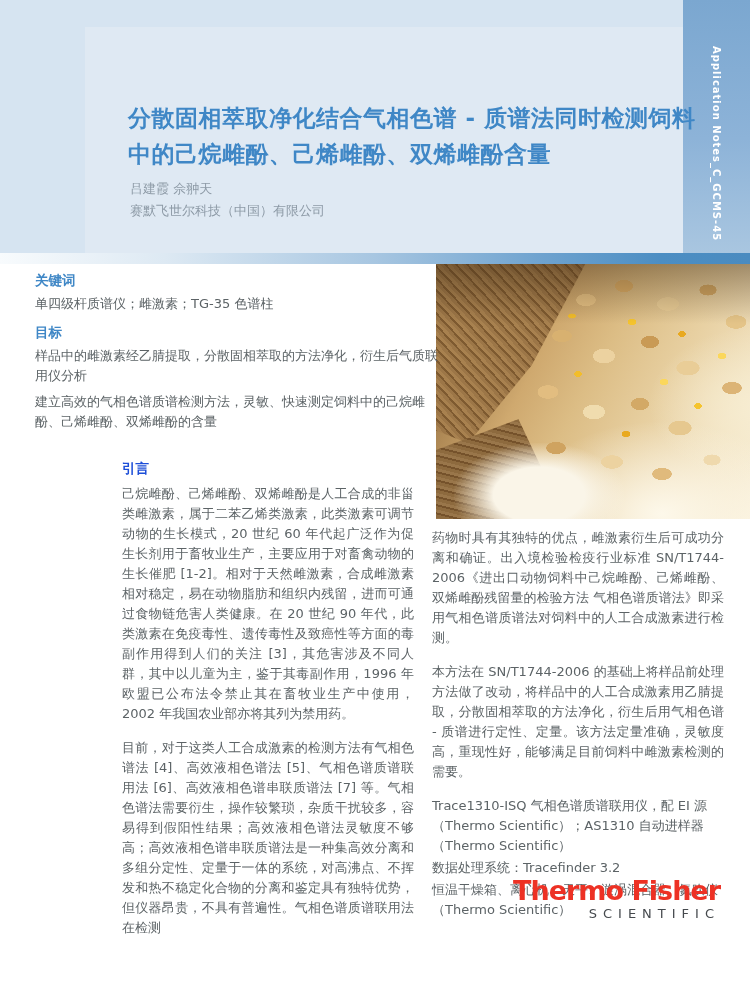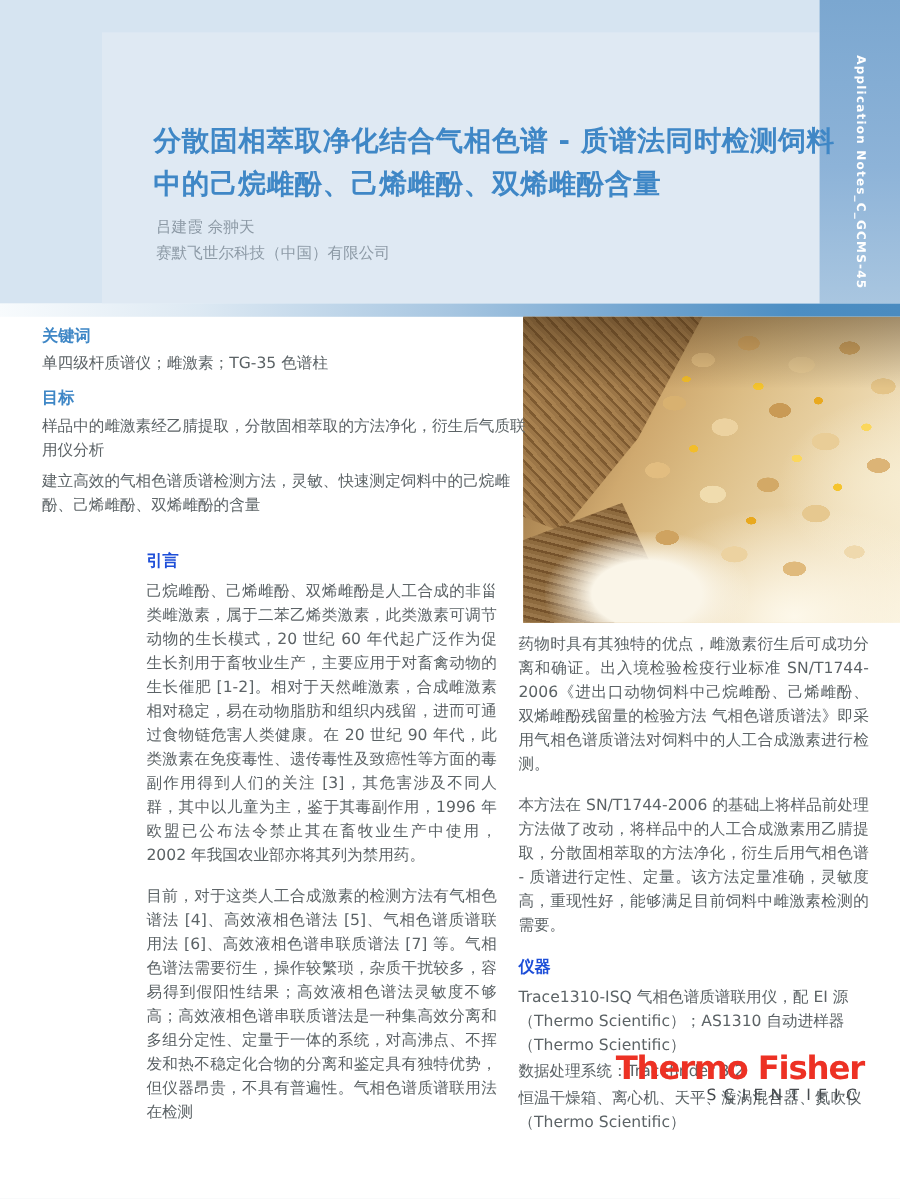--- a/index.html
+++ b/index.html
@@ -122,21 +122,20 @@
 
   <div class="col col-left">
     <h2>引言</h2>
     <p>己烷雌酚、己烯雌酚、双烯雌酚是人工合成的非甾类雌激素，属于二苯乙烯类激素，此类激素可调节动物的生长模式，20 世纪 60 年代起广泛作为促生长剂用于畜牧业生产，主要应用于对畜禽动物的生长催肥 [1-2]。相对于天然雌激素，合成雌激素相对稳定，易在动物脂肪和组织内残留，进而可通过食物链危害人类健康。在 20 世纪 90 年代，此类激素在免疫毒性、遗传毒性及致癌性等方面的毒副作用得到人们的关注 [3]，其危害涉及不同人群，其中以儿童为主，鉴于其毒副作用，1996 年欧盟已公布法令禁止其在畜牧业生产中使用，2002 年我国农业部亦将其列为禁用药。</p>
     <p>目前，对于这类人工合成激素的检测方法有气相色谱法 [4]、高效液相色谱法 [5]、气相色谱质谱联用法 [6]、高效液相色谱串联质谱法 [7] 等。气相色谱法需要衍生，操作较繁琐，杂质干扰较多，容易得到假阳性结果；高效液相色谱法灵敏度不够高；高效液相色谱串联质谱法是一种集高效分离和多组分定性、定量于一体的系统，对高沸点、不挥发和热不稳定化合物的分离和鉴定具有独特优势，但仪器昂贵，不具有普遍性。气相色谱质谱联用法在检测</p>
   </div>
 
   <div class="col col-right">
     <p>药物时具有其独特的优点，雌激素衍生后可成功分离和确证。出入境检验检疫行业标准 SN/T1744-2006《进出口动物饲料中己烷雌酚、己烯雌酚、双烯雌酚残留量的检验方法 气相色谱质谱法》即采用气相色谱质谱法对饲料中的人工合成激素进行检测。</p>
     <p>本方法在 SN/T1744-2006 的基础上将样品前处理方法做了改动，将样品中的人工合成激素用乙腈提取，分散固相萃取的方法净化，衍生后用气相色谱 - 质谱进行定性、定量。该方法定量准确，灵敏度高，重现性好，能够满足目前饲料中雌激素检测的需要。</p>
-    <h2 class="inst-h">仪器</h2>
     <div class="inst">
       <p>Trace1310-ISQ 气相色谱质谱联用仪，配 EI 源（Thermo Scientific）；AS1310 自动进样器（Thermo Scientific）</p>
       <p>数据处理系统：Tracefinder 3.2</p>
       <p>恒温干燥箱、离心机、天平、漩涡混合器、氮吹仪（Thermo Scientific）</p>
     </div>
   </div>
 
   <div class="logo">
     <div class="brand">Thermo Fisher</div>
     <div class="sci">SCIENTIFIC</div>

